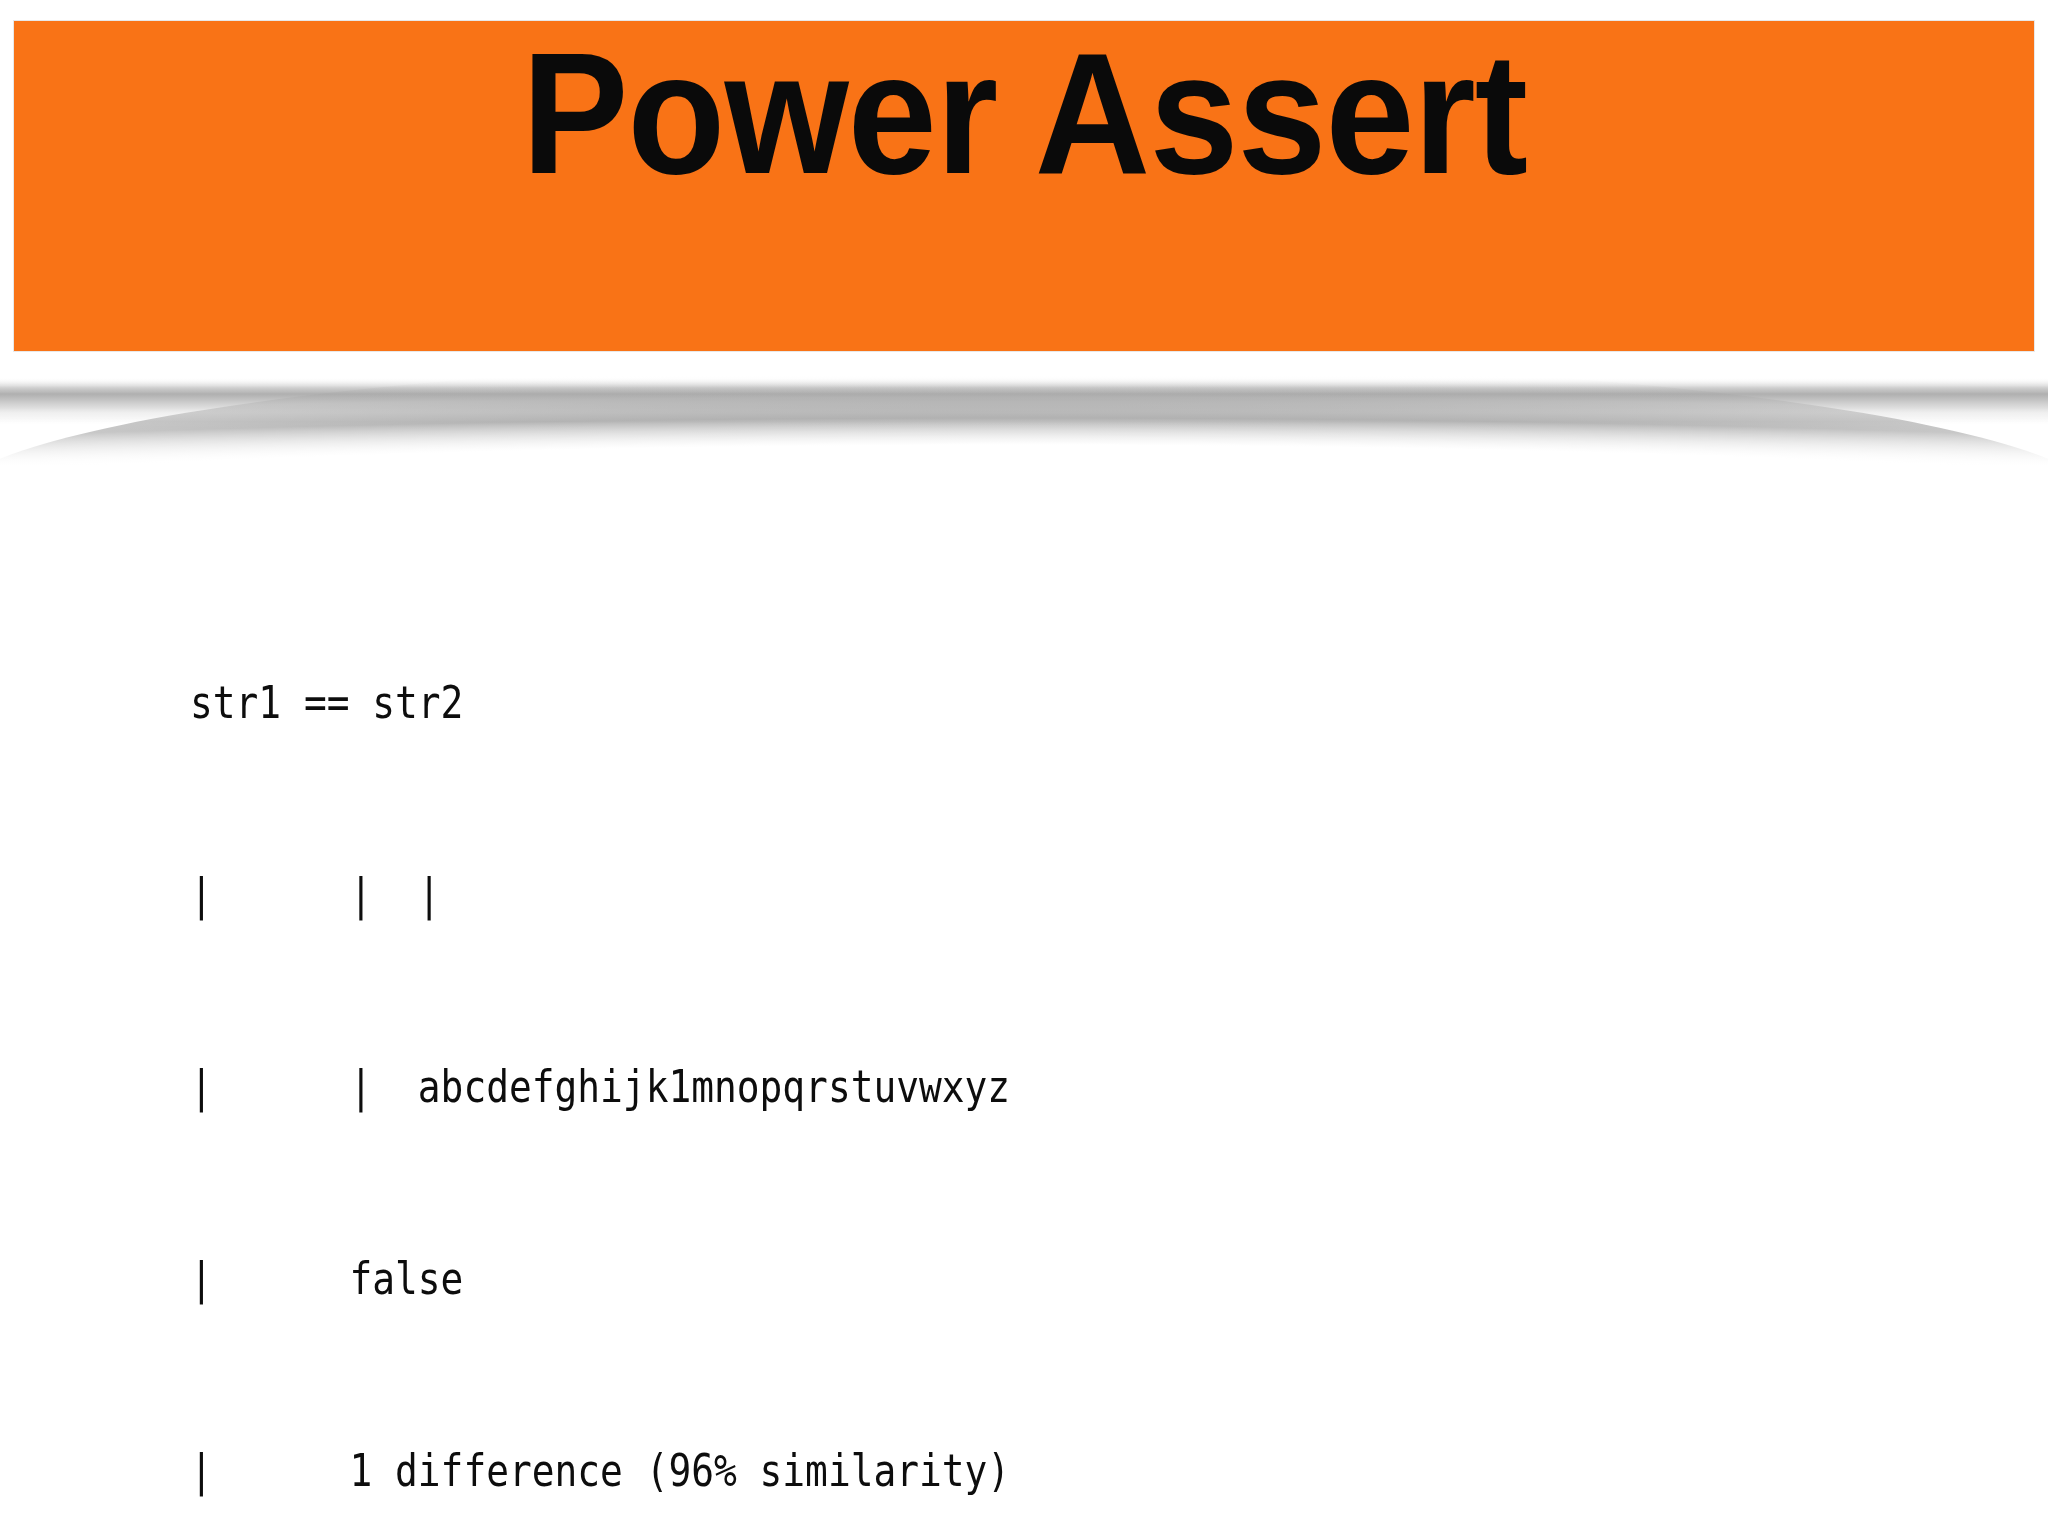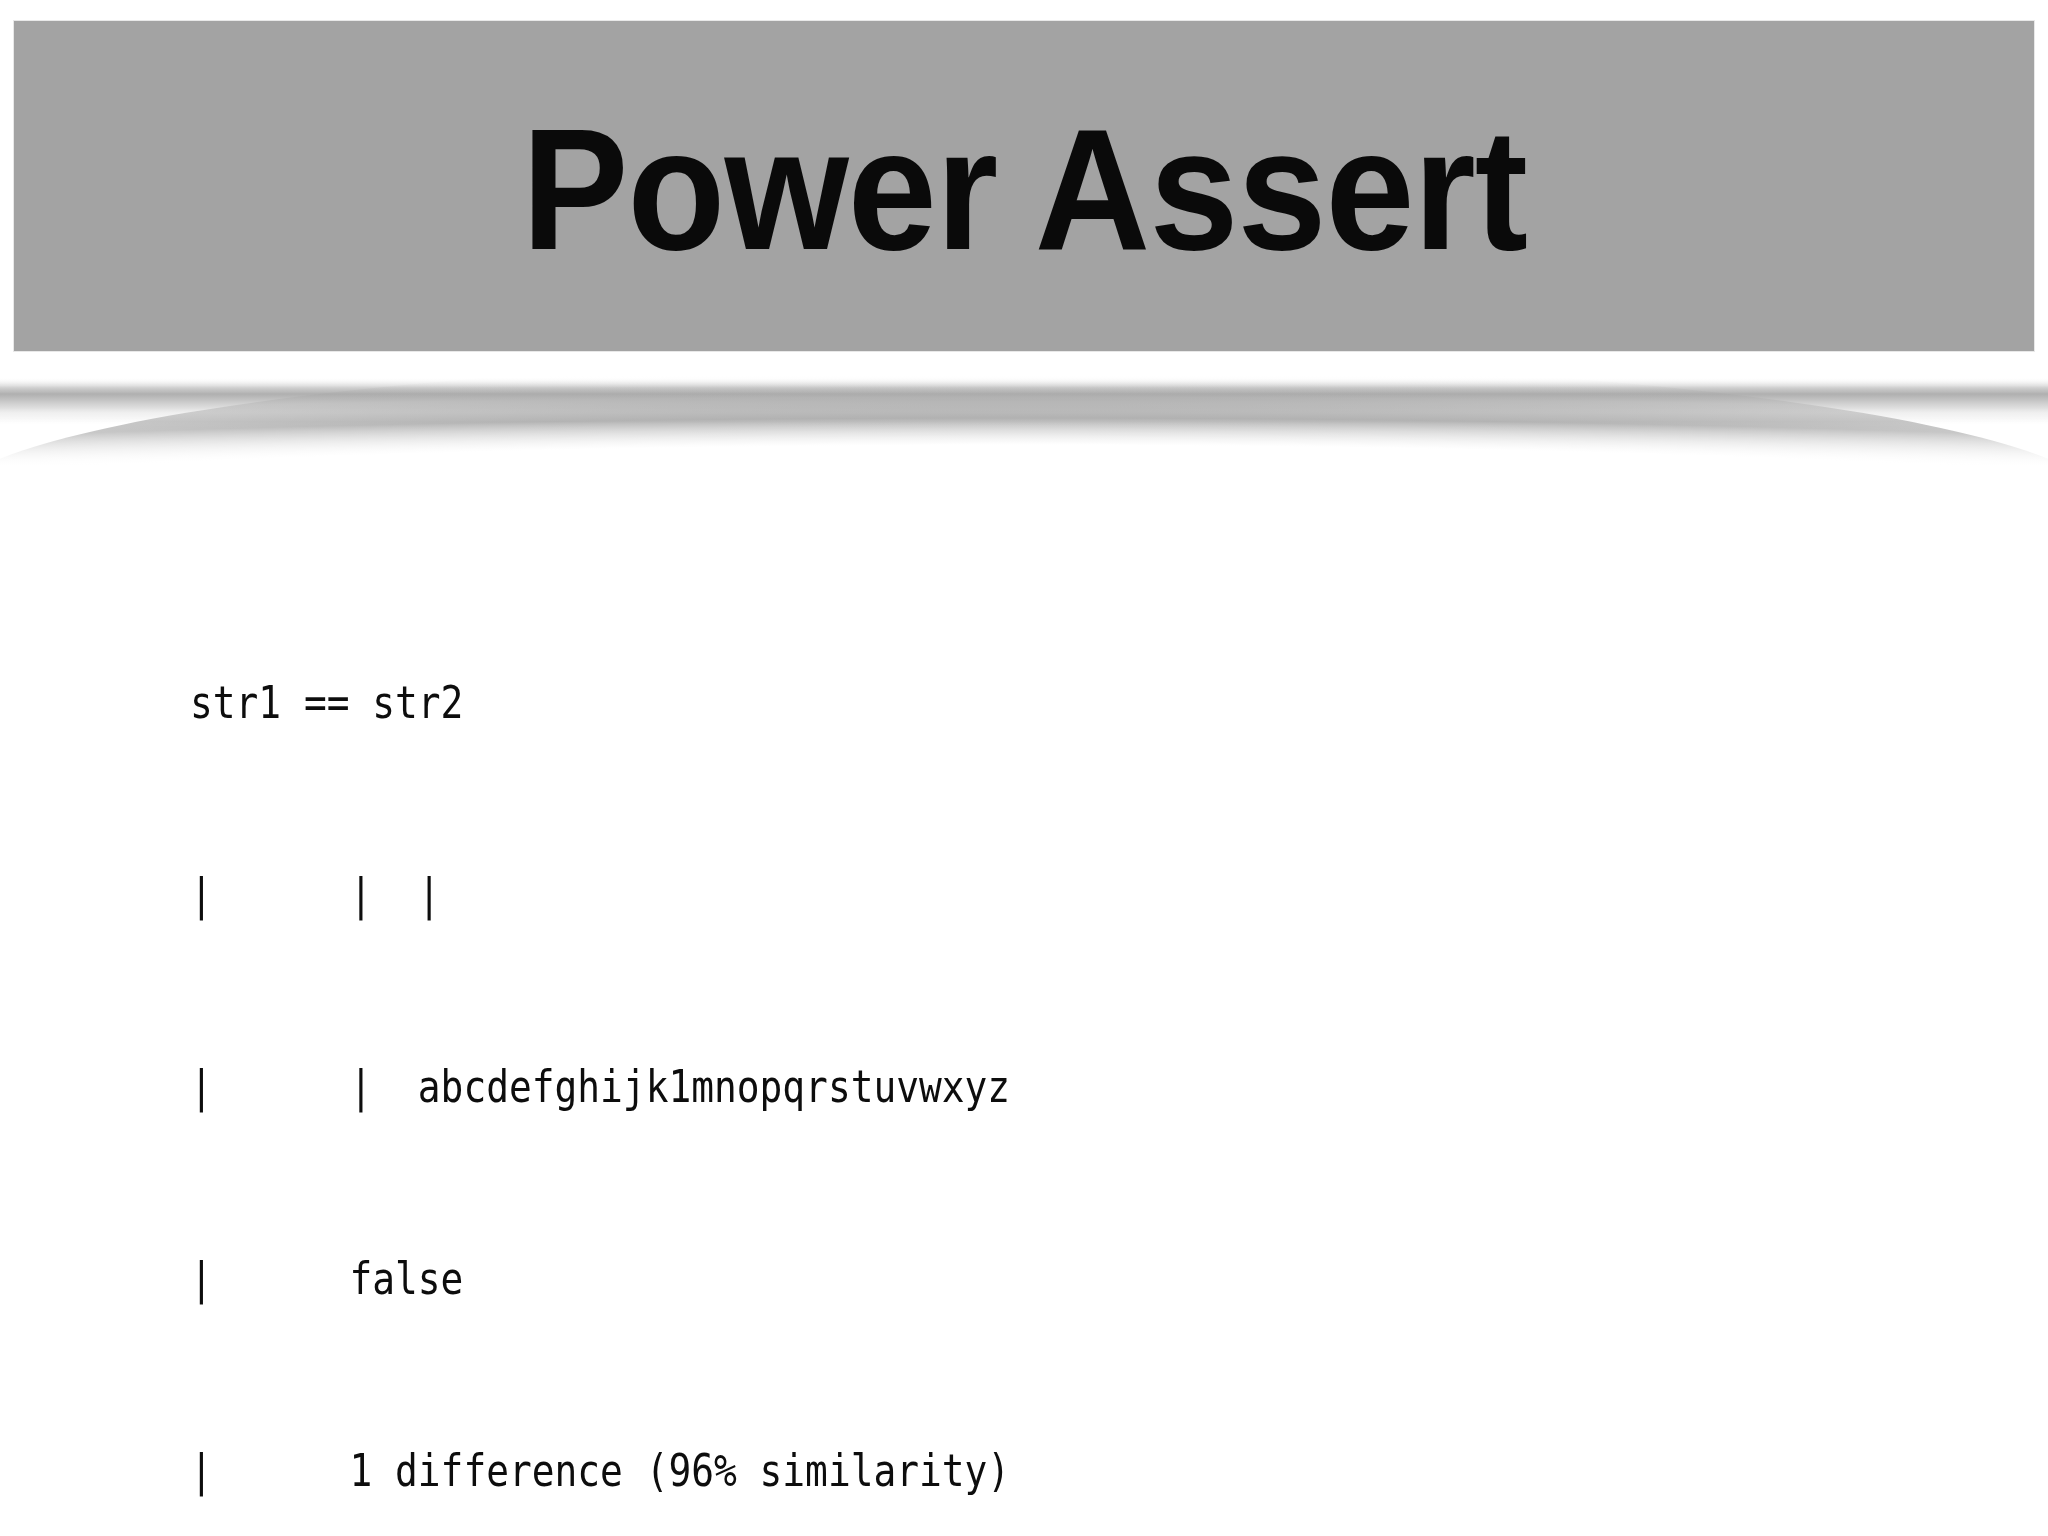--- a/index.html
+++ b/index.html
@@ -26,23 +26,22 @@
 
   
   .title-card {
     position: absolute;
     left: 13px;
     top: 20px;
     width: 2022px;
     height: 332px;
     box-sizing: border-box;
     border: 1px solid #e8e8e8;
-    background: #a3a3a3;
+    background: #f97316;
     display: flex;
-    align-items: center;
     justify-content: center;
     overflow: hidden;
   }
 
   .title-text {
     font-family: "Liberation Sans", "DejaVu Sans", sans-serif;
     font-weight: 700;
     font-size: 172px;
     line-height: 1;
     letter-spacing: -1px;

